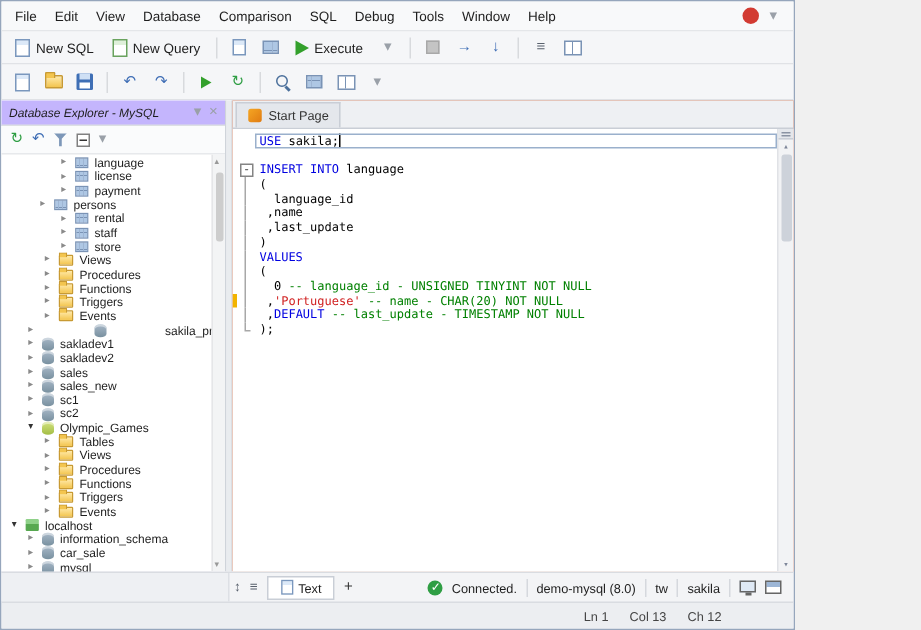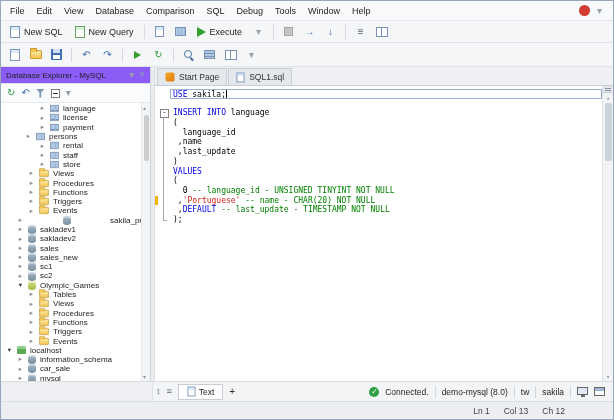--- a/index.html
+++ b/index.html
@@ -2,21 +2,21 @@
 <html><head>
 <meta charset="utf-8">
 <style>
   * { box-sizing: border-box; }
   html,body { margin:0; padding:0; }
   body {
     width:614px; height:420px; overflow:hidden;
     font-family:"Liberation Sans","DejaVu Sans",sans-serif;
     font-size:9px; color:#1e1e1e; background:#f0f0f0;
   }
-  .app { width:614px; height:420px; display:flex; flex-direction:column; border:1px solid #96a6bc; background:#f7f8f9; }
+  .app { width:530px; height:420px; display:flex; flex-direction:column; border:1px solid #96a6bc; background:#f7f8f9; }
 
   
   .menubar { height:20px; flex:0 0 20px; display:flex; align-items:center; background:#f8f9fa; border-bottom:1px solid #e4e6e9; padding:0 3px; }
   .menu-item { padding:2px 6px; white-space:nowrap; }
   .menubar-right { margin-left:auto; display:flex; align-items:center; gap:7px; padding-right:8px; }
   .red-circle { width:11px; height:11px; border-radius:50%; background:#d23b32; }
   .gly { font-size:10px; line-height:1; color:#3e6db5; display:inline-block; }
   .gly.green { color:#2f9e44; } .gly.gray { color:#9aa0a8; } .gly.dark { color:#59616d; }
   .g-caret::before { content:"▾"; } .g-refresh::before { content:"↻"; }
   .g-undo::before { content:"↶"; } .g-redo::before { content:"↷"; }
@@ -60,21 +60,21 @@
   .ic-panel { width:11px; height:9px; border:1px solid #666; background:linear-gradient(to bottom,#9db6d6 0 3px,#fff 3px); }
   .ok-ic { width:10px; height:10px; border-radius:50%; background:#2f9e44; position:relative; flex:0 0 10px; }
   .ok-ic::before { content:"✓"; color:#fff; font-size:8px; position:absolute; left:2px; top:0; }
   .collapse-box { width:9px; height:9px; border:1px solid #808080; background:#fff; position:relative; }
   .collapse-box::before { content:""; position:absolute; left:1.5px; top:3.5px; width:4.5px; height:1px; background:#333; }
 
   
   .main { flex:1; display:flex; min-height:0; background:#fff; }
 
   .explorer { width:150px; flex:0 0 150px; display:flex; flex-direction:column; background:#fff; border-right:1px solid #cfd4da; }
-  .exp-header { height:17px; flex:0 0 17px; display:flex; align-items:center; background:#8b5cf6; border-bottom:1px solid #dcdfe3; padding:0 5px; font-size:8px; }
+  .exp-header { height:17px; flex:0 0 17px; display:flex; align-items:center; background:#c4b5fd; border-bottom:1px solid #dcdfe3; padding:0 5px; font-size:8px;font-style:italic; }
   .exp-title { white-space:nowrap; overflow:hidden; }
   .exp-hicons { margin-left:auto; display:flex; gap:5px; color:#666; font-size:8px; }
   .exp-toolbar { height:19px; flex:0 0 19px; display:flex; align-items:center; gap:6px; padding:0 6px; border-bottom:1px solid #e7e9ec; background:#fafbfc; }
   .tree { flex:1; position:relative; overflow:hidden; padding-top:1px; }
   .trow { display:flex; align-items:center; height:9.3px; gap:3px; white-space:nowrap; }
   .arrow { width:7px; flex:0 0 7px; font-size:6.5px; color:#8a8a8a; text-align:center; line-height:1; }
   .arrow.down { color:#333; }
   .arrow.right::before { content:"▸"; } .arrow.down::before { content:"▾"; }
   .tic { flex:0 0 auto; transform:scale(.8); }
   .tlabel { font-size:8px; }
@@ -410,24 +410,20 @@
     </div>
 
     <div class="vsplit"></div>
 
     <div class="editor-col">
       <div class="tabbar">
           <div class="tab">
             <span class="tabic ic ic-start"></span>
             <span>Start Page</span>
           </div>
-          <div class="tab">
-            <span class="tabic ic ic-sqlfile"></span>
-            <span>SQL1.sql</span>
-          </div>
         </div>
       <div class="editor">
         <div class="code">
             <div class="cline current"><span class="chg"></span><span class="fold"></span><span class="ctext"><span class="c-kw">USE</span><span class="c-id"> sakila;</span><span class="caret"></span></span></div>
             <div class="cline"><span class="chg"></span><span class="fold"></span><span class="ctext"></span></div>
             <div class="cline"><span class="chg"></span><span class="fold start"></span><span class="ctext"><span class="c-kw">INSERT INTO</span><span class="c-id"> language</span></span></div>
             <div class="cline"><span class="chg"></span><span class="fold mid"></span><span class="ctext"><span class="c-id">(</span></span></div>
             <div class="cline"><span class="chg"></span><span class="fold mid"></span><span class="ctext"><span class="c-id">  language_id</span></span></div>
             <div class="cline"><span class="chg"></span><span class="fold mid"></span><span class="ctext"><span class="c-id"> ,name</span></span></div>
             <div class="cline"><span class="chg"></span><span class="fold mid"></span><span class="ctext"><span class="c-id"> ,last_update</span></span></div>

